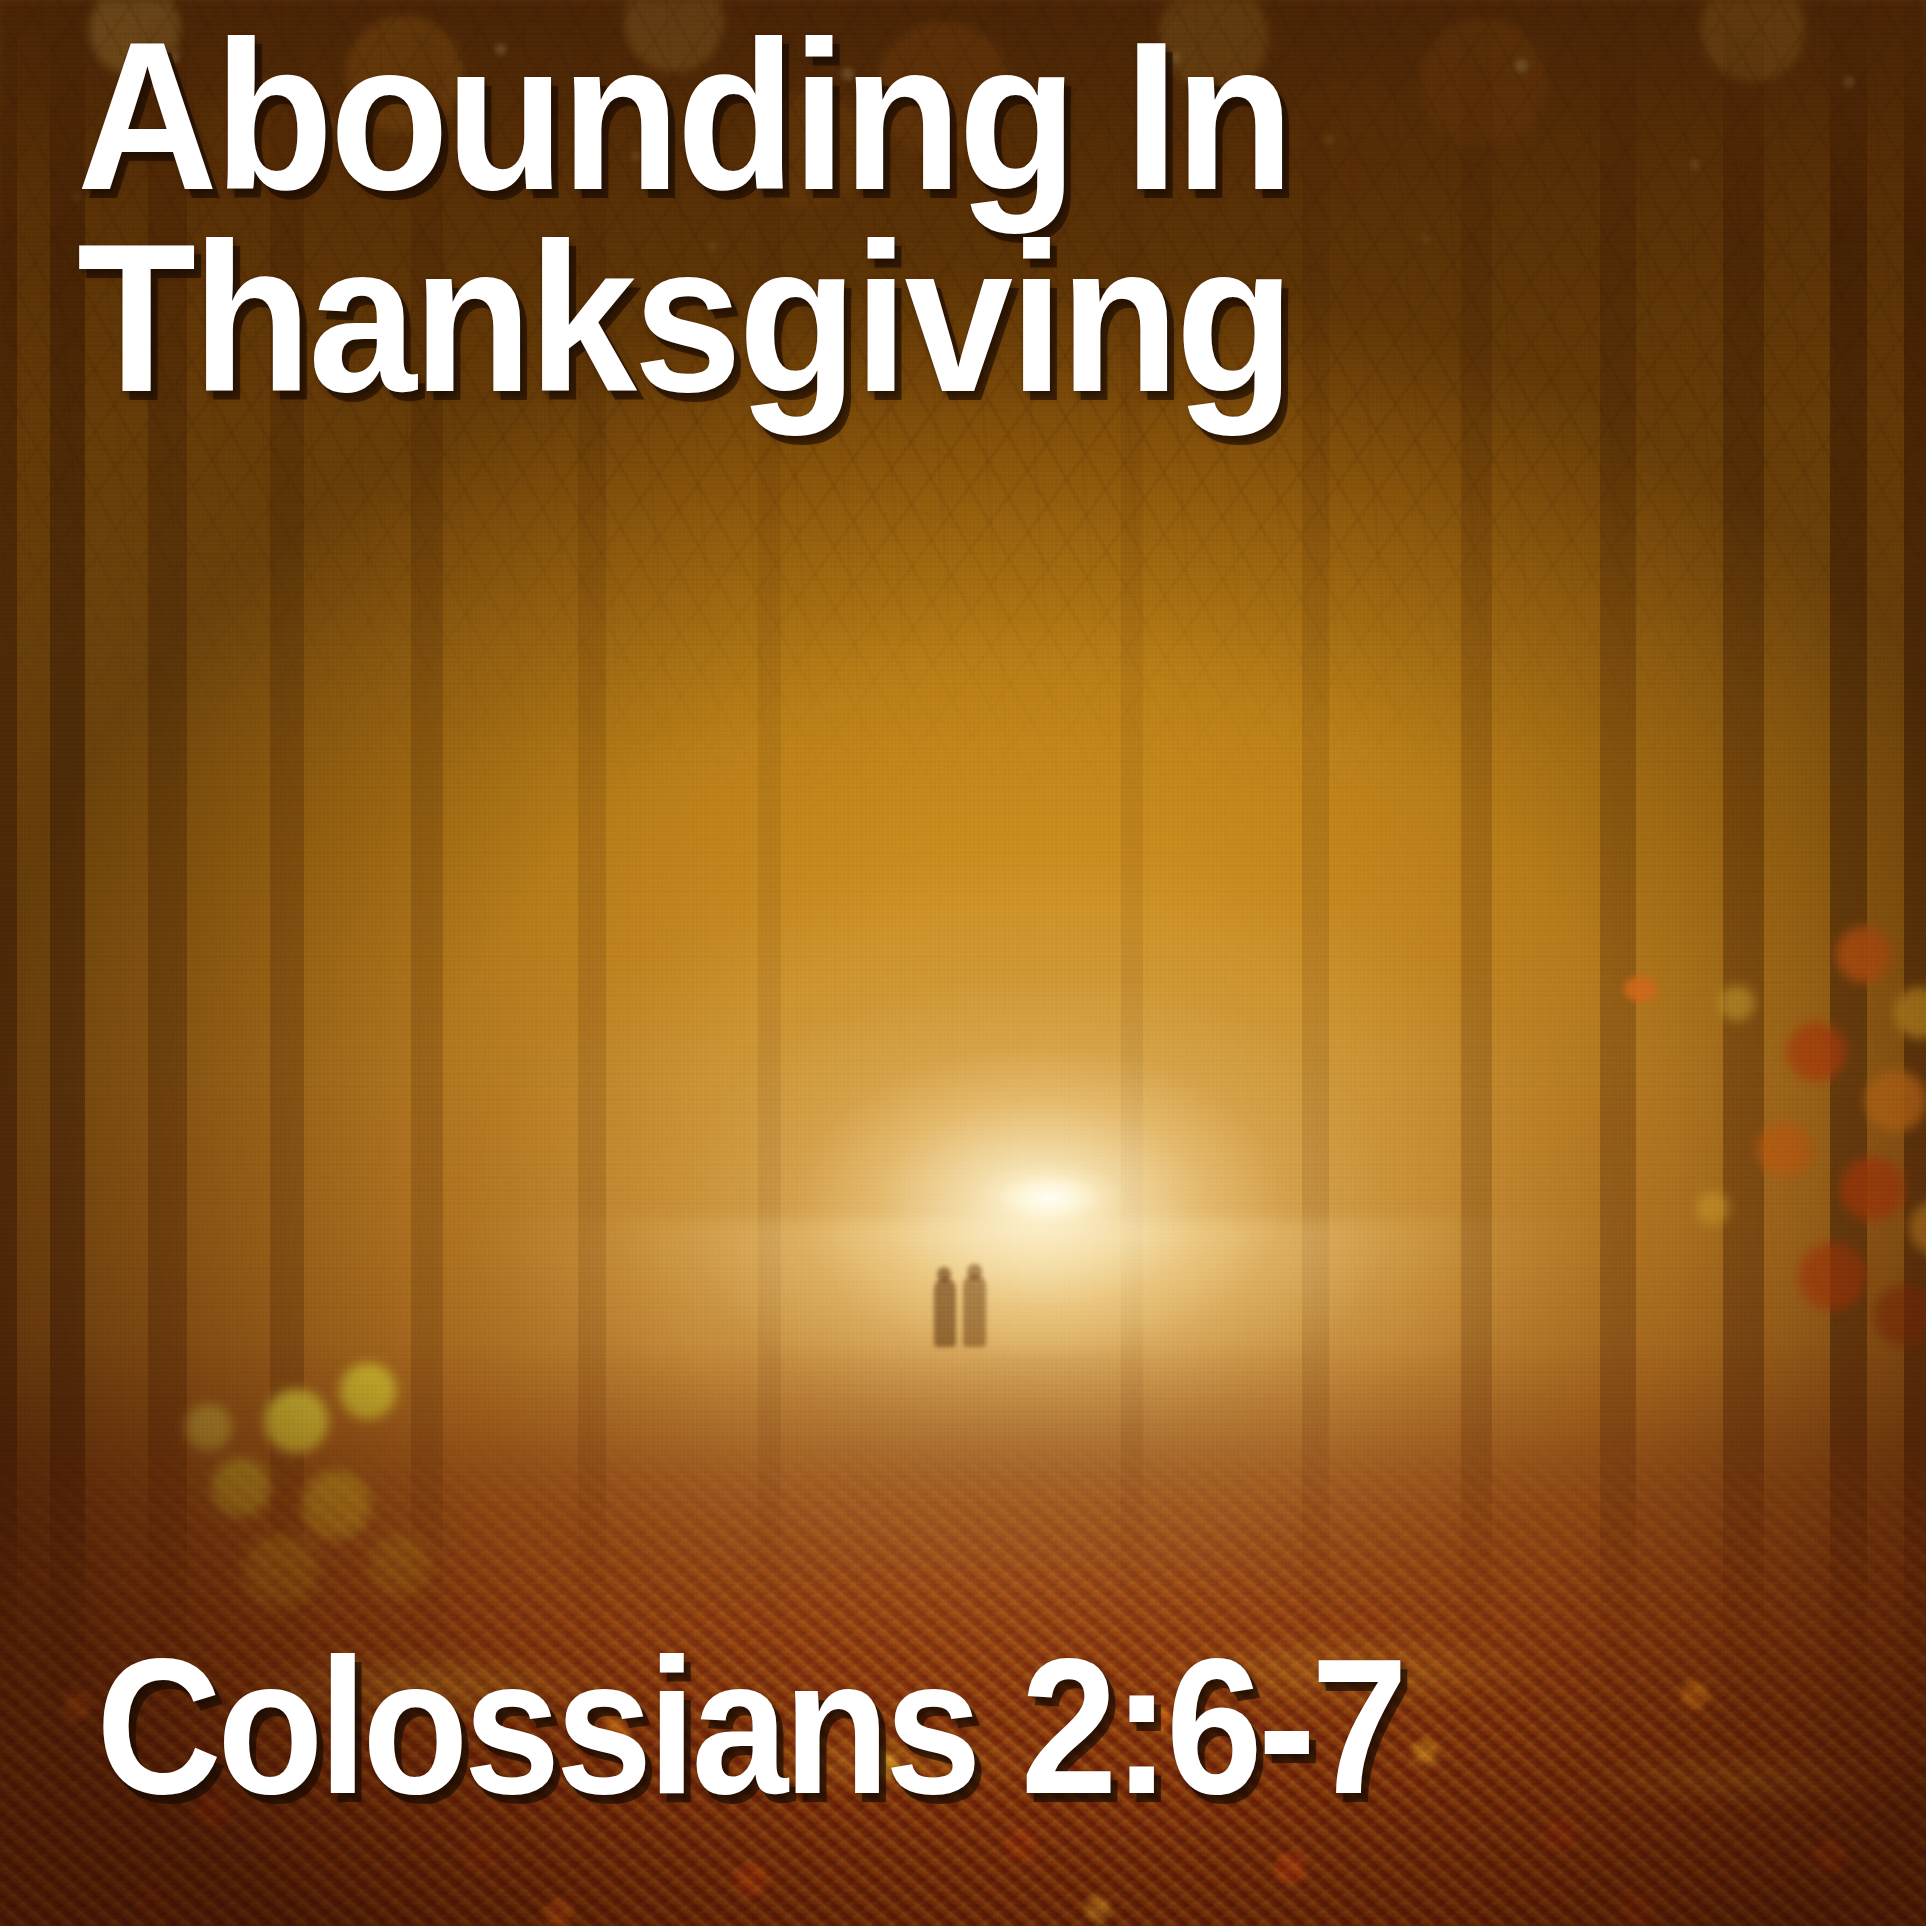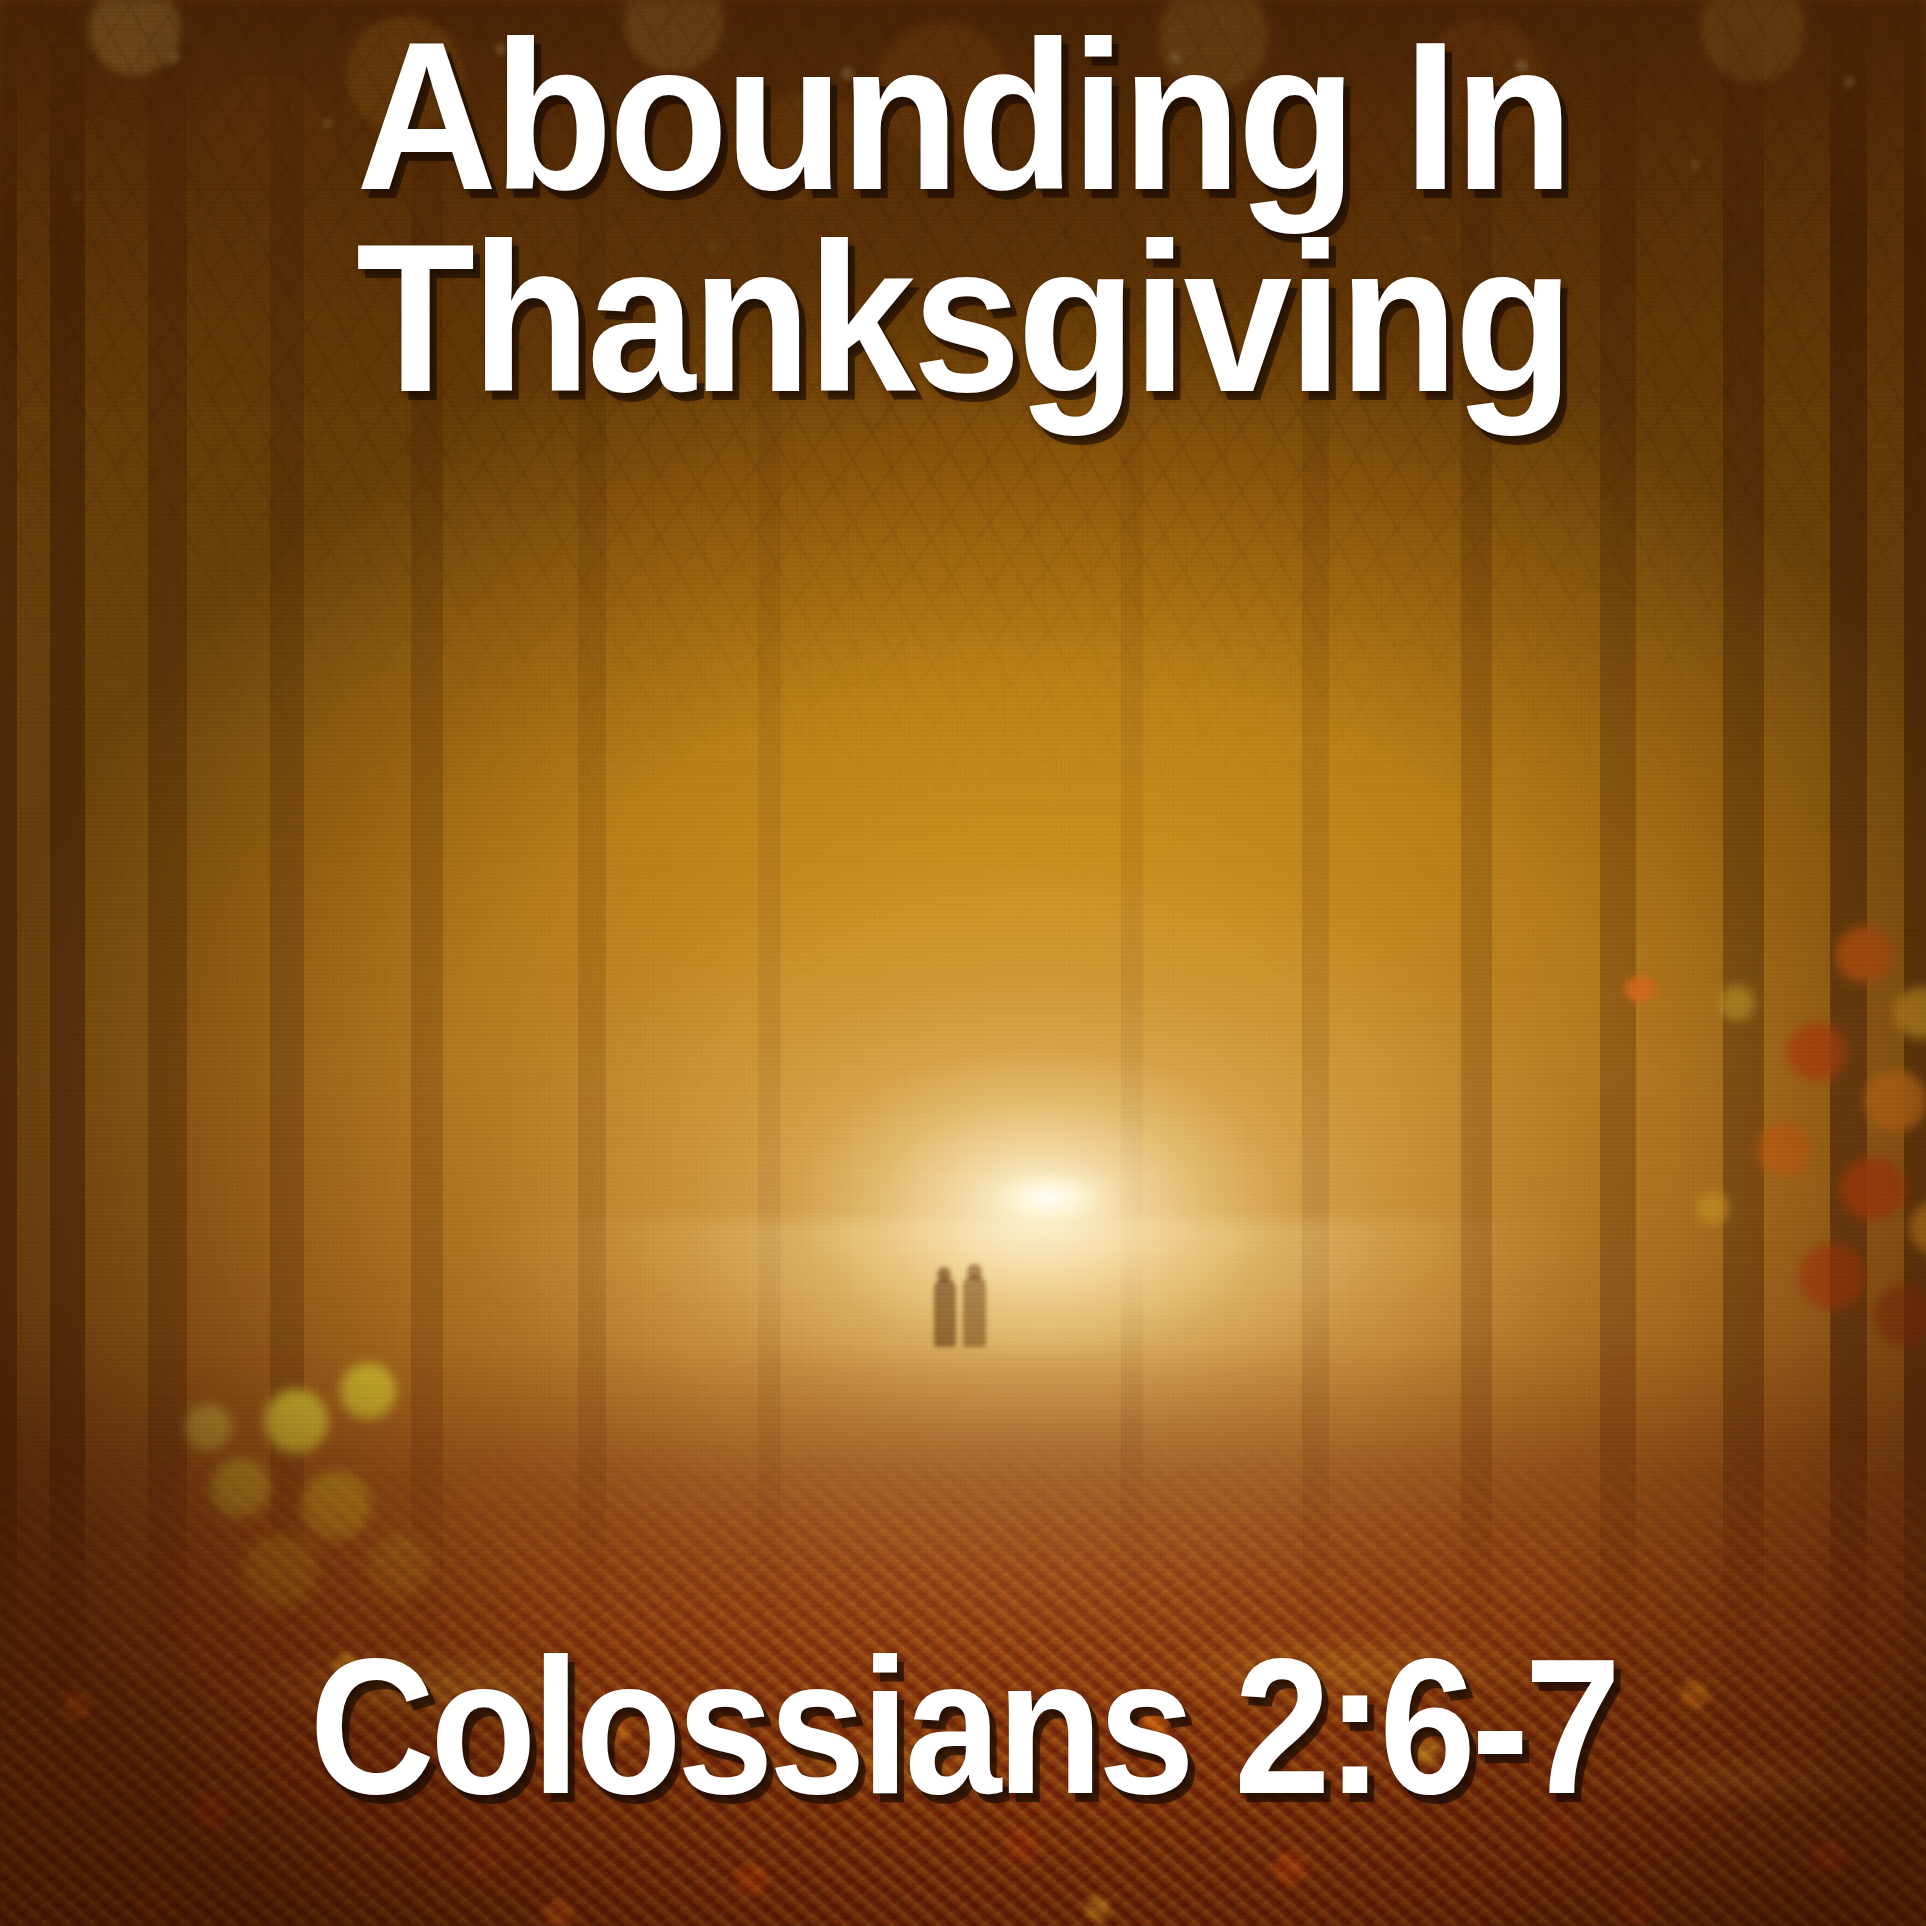--- a/index.html
+++ b/index.html
@@ -276,41 +276,40 @@
   .warm-wash{
     background:linear-gradient(to bottom, rgba(255,178,60,0.12) 0%, rgba(255,196,90,0.06) 45%, rgba(180,70,16,0.14) 100%);
     mix-blend-mode:soft-light;
   }
 
   
   .text-layer{position:absolute;inset:0;}
 
   .title-block{
     position:absolute;left:0;right:0;top:15.4px;
-    text-align:center;
+    text-align:left;
   }
   .title-line{
     display:block;
     color:#ffffff;
     font-weight:bold;
     font-size:212px;
     line-height:0.95;
     letter-spacing:-3.9px;
     transform:scaleX(0.92);
     transform-origin:center;
     text-shadow:
       7.7px 9px 0 rgba(24,10,2,0.62),
       3.9px 5.1px 6.4px rgba(30,12,2,0.55),
       0 0 1.9px rgba(60,26,6,0.40);
     white-space:nowrap;
   }
 
   .verse-block{
     position:absolute;left:0;right:0;bottom:103px;
-    text-align:center;
   }
   .verse-line{
     display:block;
     color:#ffffff;
     font-weight:bold;
     font-size:193px;
     line-height:1.0;
     letter-spacing:-5.1px;
     transform:scaleX(0.90);
     transform-origin:center;

